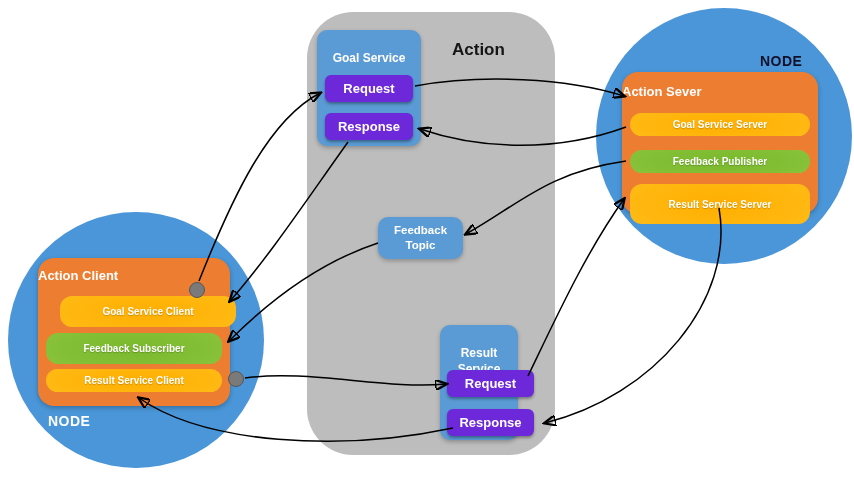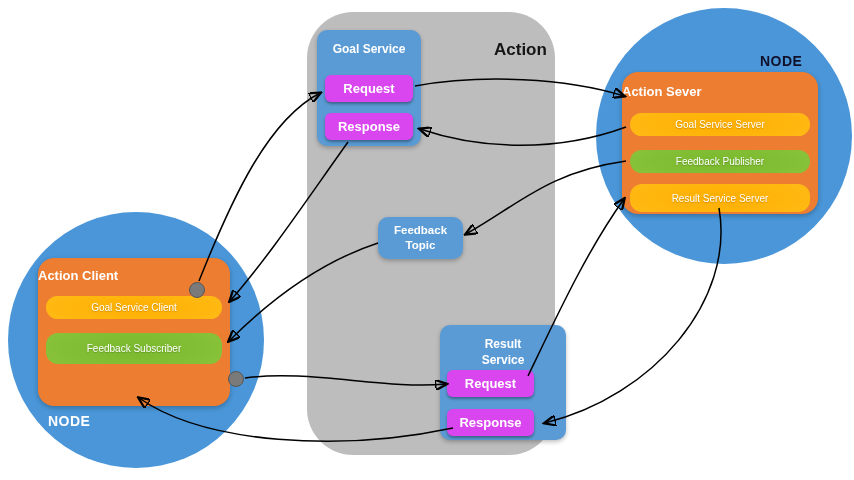--- a/index.html
+++ b/index.html
@@ -6,84 +6,85 @@
   .stage{
     position:relative;width:854px;height:480px;background:#ffffff;
     font-family:"Liberation Sans",sans-serif;overflow:hidden;
   }
   .abs{position:absolute;}
   .circle{background:#4a96d8;border-radius:50%;}
   .gray-panel{background:#bdbdbd;border-radius:46px;}
   .action-title{font-size:17px;font-weight:700;color:#151515;}
   .blue-box{background:#5b9bd5;border-radius:10px;box-shadow:0 2px 4px rgba(0,0,0,.25);}
   .blue-title{
-    position:absolute;left:0;right:0;top:5px;margin:7px auto;width:74px;
+    position:absolute;left:0;right:0;top:5px;margin:16px auto;width:74px;
     color:#fff;font-weight:700;font-size:12px;line-height:1.3;text-align:center;
   }
   .feedback-box{display:flex;align-items:center;justify-content:center;}
   .feedback-box .fb-label{
     color:#fff;font-weight:700;font-size:11.5px;line-height:1.3;text-align:center;width:66px;
   }
   .pbtn{
-    background:#d946ef;border-radius:6px;color:#fff;font-weight:700;font-size:13px;
+    background:#6d28d9;border-radius:6px;color:#fff;font-weight:700;font-size:13px;
     display:flex;align-items:center;justify-content:center;box-shadow:0 2px 3px rgba(0,0,0,.35);
   }
   .orange-box{background:#ed7d31;border-radius:16px;box-shadow:0 2px 5px rgba(0,0,0,.25);}
   .obox-title{color:#fff;font-weight:700;font-size:13px;text-align:left;}
   .pill{
     border-radius:12px;display:flex;align-items:center;justify-content:center;
-    color:#fff;font-weight:400;font-size:10px;text-shadow:0 1px 1px rgba(0,0,0,.2);
+    color:#fff;font-weight:700;font-size:10px;text-shadow:0 1px 1px rgba(0,0,0,.2);
   }
   .pill.service{background:radial-gradient(ellipse 120% 180% at 50% 50%, #ffae00 0%, #ffbc17 55%, #ffd155 82%, #ffe18d 100%);}
   .pill.topic{background:radial-gradient(ellipse 120% 180% at 50% 50%, #79b82d 0%, #8ac43c 55%, #a6d55f 82%, #bfe382 100%);}
   .node-label{font-weight:700;font-size:14px;letter-spacing:.5px;}
   .node-label.light{color:#ffffff;}
   .node-label.dark{color:#10102a;}
   svg.overlay{position:absolute;left:0;top:0;pointer-events:none;}
   svg.overlay path{fill:none;stroke:#000;stroke-width:1.5;}
 </style>
 </head>
 <body>
 
 <div class="stage">
 
   <div class="abs gray-panel" style="left:307px;top:12px;width:248px;height:443px;"></div>
-  <div class="abs action-title" style="left:452px;top:40px;margin-left:42px;">Action</div>
+  <div class="abs action-title" style="left:452px;top:40px;">Action</div>
 
   <div class="abs circle" style="left:8px;top:212px;width:256px;height:256px;"></div>
 
   <div class="abs circle" style="left:596px;top:8px;width:256px;height:256px;"></div>
 
   <div class="abs blue-box" style="left:317px;top:30px;width:104px;height:116px;">
     <div class="blue-title">Goal Service</div>
     <div class="abs pbtn" style="left:8px;top:45px;width:88px;height:27px;">Request</div>
     <div class="abs pbtn" style="left:8px;top:83px;width:88px;height:27px;">Response</div>
   </div>
 
   <div class="abs blue-box feedback-box" style="left:378px;top:217px;width:85px;height:42px;">
     <div class="fb-label">Feedback Topic</div>
   </div>
 
-  <div class="abs blue-box" style="left:440px;top:325px;width:78px;height:115px;padding-left:48px;">
+  <div class="abs blue-box" style="left:440px;top:325px;width:78px;height:115px;">
     <div class="blue-title">Result Service</div>
     <div class="abs pbtn" style="left:7px;top:45px;width:87px;height:27px;">Request</div>
     <div class="abs pbtn" style="left:7px;top:84px;width:87px;height:27px;">Response</div>
   </div>
 
   <div class="abs orange-box" style="left:38px;top:258px;width:192px;height:148px;"></div>
   <div class="abs obox-title" style="left:38px;top:268px;width:215px;">Action Client</div>
-  <div class="abs pill service" style="left:46px;top:296px;width:176px;height:23px;">Goal Service Client</div>
+  <div class="abs pill service" style="left:60px;top:296px;width:176px;height:31px;">Goal Service Client</div>
   <div class="abs pill topic" style="left:46px;top:333px;width:176px;height:31px;">Feedback Subscriber</div>
+  <div class="abs pill service" style="left:46px;top:369px;width:176px;height:23px;">Result Service Client</div>
   <div class="abs node-label light" style="left:48px;top:413px;">NODE</div>
 
   <div class="abs orange-box" style="left:622px;top:72px;width:196px;height:142px;"></div>
   <div class="abs obox-title" style="left:622px;top:84px;width:196px;">Action Sever</div>
   <div class="abs pill service" style="left:630px;top:113px;width:180px;height:23px;">Goal Service Server</div>
   <div class="abs pill topic" style="left:630px;top:150px;width:180px;height:23px;">Feedback Publisher</div>
-  <div class="abs pill service" style="left:630px;top:184px;width:180px;height:28px;">Result Service Server</div>
+  <div class="abs pill service" style="left:630px;top:184px;width:180px;height:40px;">Result Service Server</div>
   <div class="abs node-label dark" style="left:760px;top:53px;">NODE</div>
 
   <svg class="overlay" width="854" height="480" viewBox="0 0 854 480">
     <defs>
       <marker id="ah" markerWidth="9" markerHeight="7" refX="7.2" refY="3.5" orient="auto">
         <path d="M0,0 L8,3.5 L0,7 Z" fill="#000" stroke="none"></path>
       </marker>
     </defs>
 
     <path d="M 199 281 C 232 198, 268 120, 320 93" marker-end="url(#ah)"></path>

